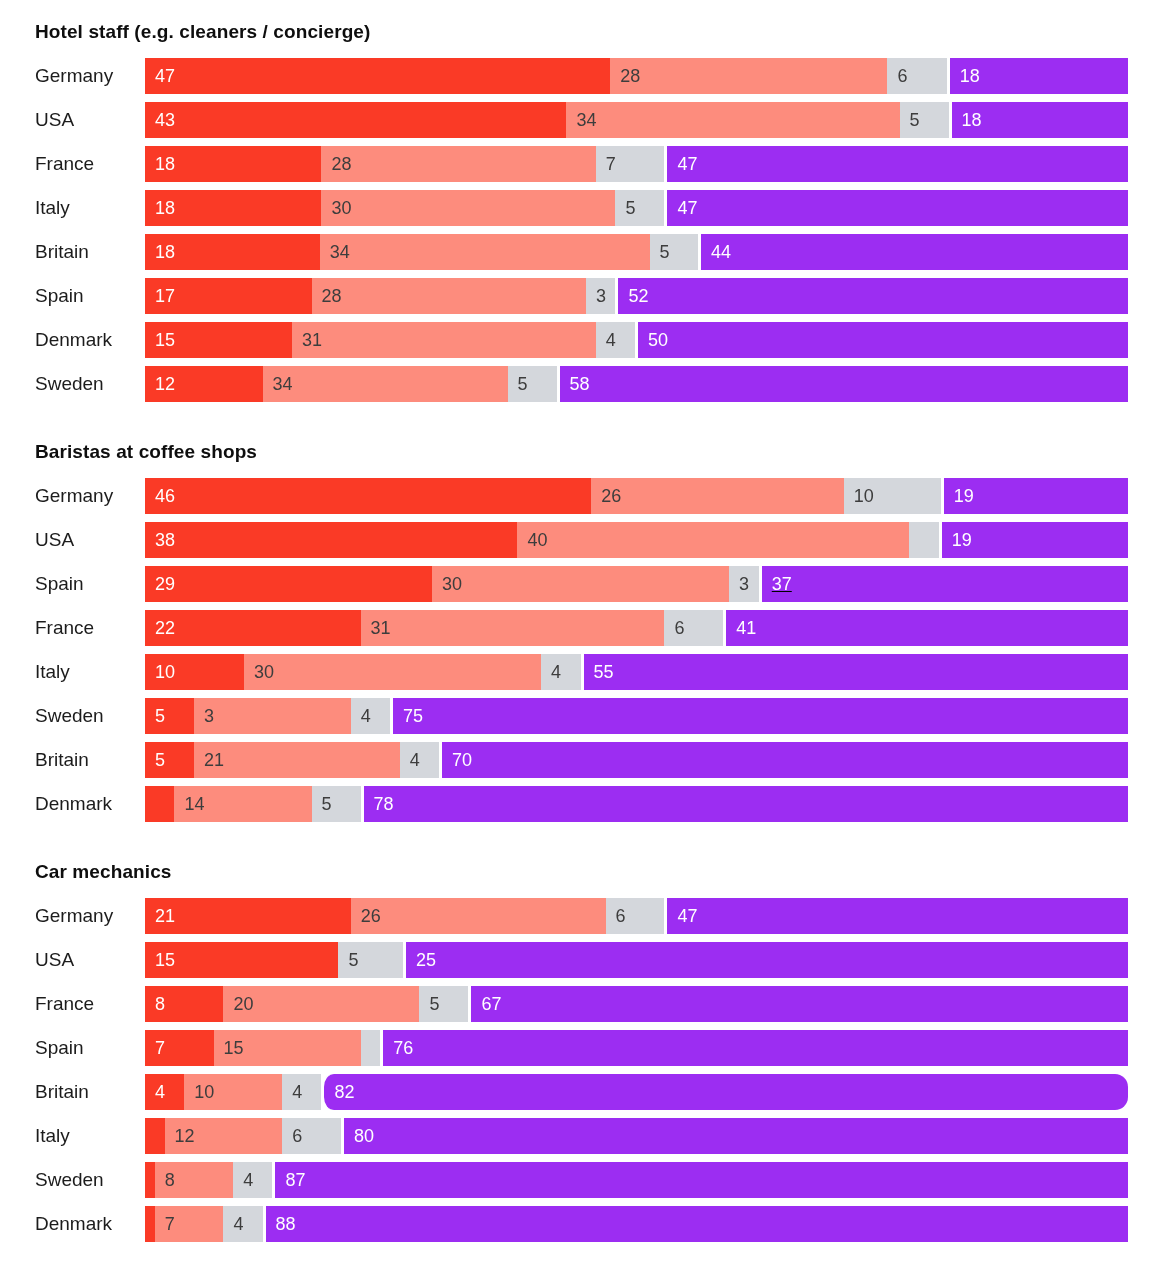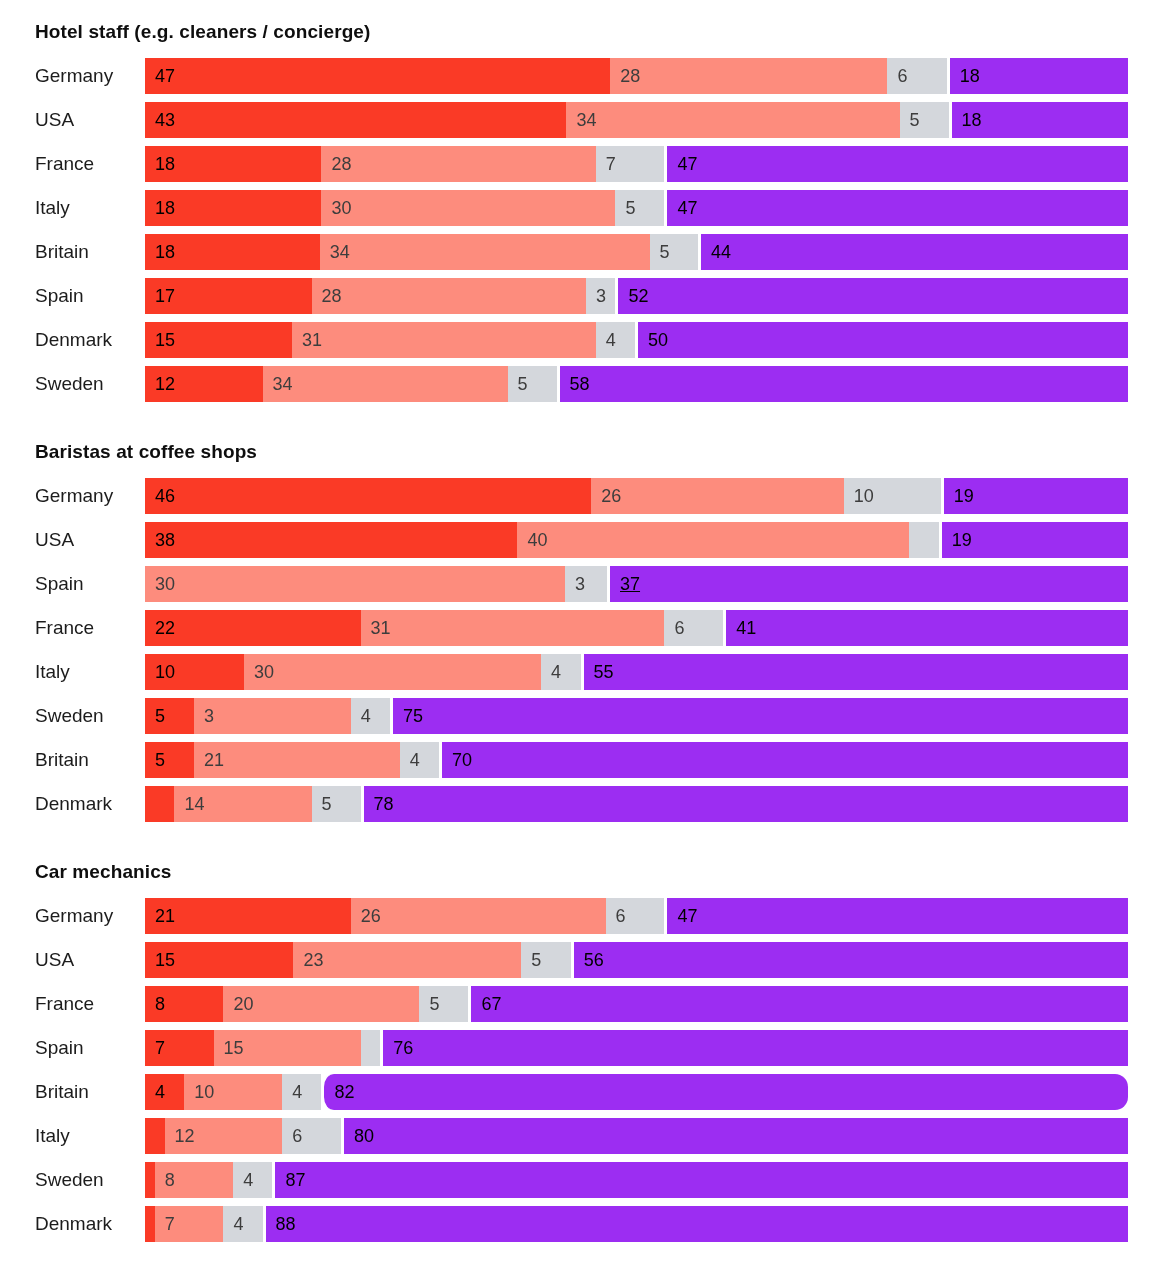--- a/index.html
+++ b/index.html
@@ -52,21 +52,21 @@
     overflow: hidden;
     flex-basis: 0;
   }
   .seg.purple-sep { border-left: 3px solid #ffffff; }
   .seg .val {
     padding-left: 10px;
     font-size: 18px;
     line-height: 36px;
     white-space: nowrap;
   }
-  .val.light { color: #000000; }
+  .val.light { color: #ffffff; }
   .val.dark  { color: #3d3d3d; }
 </style>
 </head>
 <body>
 
 <main>
 
   <section class="chart-section">
     <h2 class="section-title">Hotel staff (e.g. cleaners / concierge)</h2>
     <div class="rows">
@@ -240,20 +240,23 @@
             </div>
             <div class="seg" style="flex-grow: 3; background-color: rgb(212, 215, 220);"></div>
             <div class="seg purple-sep" style="flex-grow: 19; background-color: rgb(156, 45, 242);">
               <span class="val light">19</span>
             </div>
           </div>
         </div>
         <div class="bar-row">
           <div class="country-label">Spain</div>
           <div class="bar">
+            <div class="seg" style="flex-grow: 29; background-color: rgb(250, 58, 38);">
+              <span class="val light">29</span>
+            </div>
             <div class="seg" style="flex-grow: 30; background-color: rgb(253, 140, 125);">
               <span class="val dark">30</span>
             </div>
             <div class="seg" style="flex-grow: 3; background-color: rgb(212, 215, 220);">
               <span class="val dark">3</span>
             </div>
             <div class="seg purple-sep" style="flex-grow: 37; background-color: rgb(156, 45, 242); text-decoration: underline;">
               <span class="val light">37</span>
             </div>
           </div>
@@ -363,28 +366,25 @@
               <span class="val light">47</span>
             </div>
           </div>
         </div>
         <div class="bar-row">
           <div class="country-label">USA</div>
           <div class="bar">
             <div class="seg" style="flex-grow: 15; background-color: rgb(250, 58, 38);">
               <span class="val light">15</span>
             </div>
-            <div class="seg" style="flex-grow: 23; background-color: rgb(253, 140, 125);">
-              <span class="val dark">23</span>
-            </div>
             <div class="seg" style="flex-grow: 5; background-color: rgb(212, 215, 220);">
               <span class="val dark">5</span>
             </div>
             <div class="seg purple-sep" style="flex-grow: 56; background-color: rgb(156, 45, 242);">
-              <span class="val light">56</span>
+              <span class="val light">25</span>
             </div>
           </div>
         </div>
         <div class="bar-row">
           <div class="country-label">France</div>
           <div class="bar">
             <div class="seg" style="flex-grow: 8; background-color: rgb(250, 58, 38);">
               <span class="val light">8</span>
             </div>
             <div class="seg" style="flex-grow: 20; background-color: rgb(253, 140, 125);">

